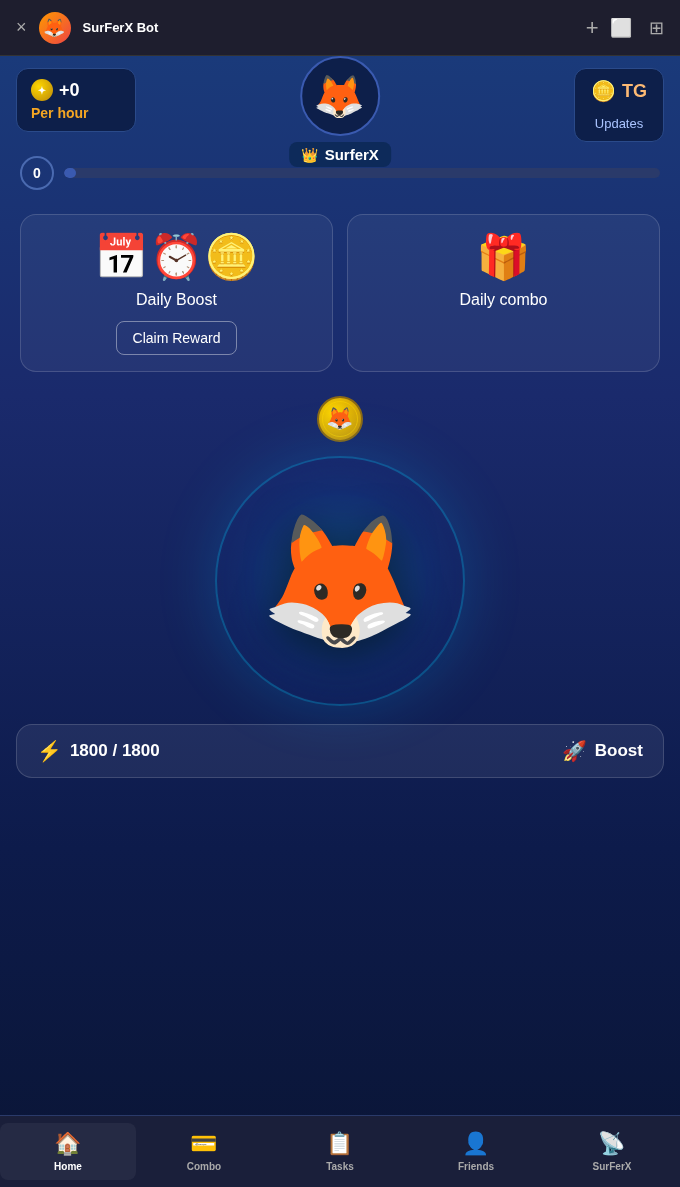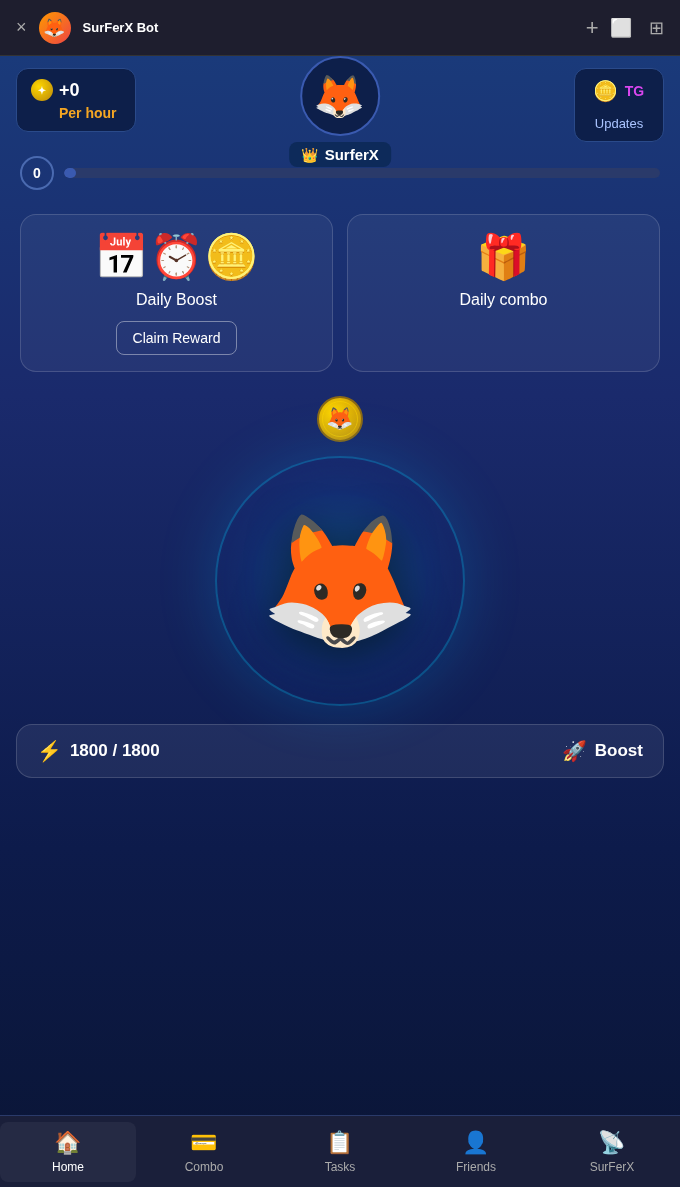--- a/index.html
+++ b/index.html
@@ -108,21 +108,20 @@
     }
     .per-hour-value {
       color: #fff;
       font-size: 18px;
       font-weight: 700;
     }
     .per-hour-label {
       color: #f5a623;
       font-size: 14px;
       font-weight: 600;
-      margin-left: 28px;
     }
 
     
     .avatar-center {
       position: absolute;
       left: 50%;
       transform: translateX(-50%);
       top: 0;
       display: flex;
       flex-direction: column;
@@ -171,22 +170,22 @@
       align-items: center;
       min-width: 90px;
     }
     .tg-top {
       display: flex;
       align-items: center;
       gap: 6px;
     }
     .tg-emoji { font-size: 20px; }
     .tg-title {
-      color: #d946ef;
-      font-size: 14px;
+      color: #fdba74;
+      font-size: 18px;
       font-weight: 700;
     }
     .tg-sub {
       color: #aac4ff;
       font-size: 13px;
       margin-top: 13px;
     }
 
     
     .progress-section {
@@ -378,23 +377,23 @@
       align-items: center;
       gap: 4px;
       cursor: pointer;
       padding: 8px 0;
     }
     .nav-icon {
       font-size: 22px;
       color: #aaa;
     }
     .nav-label {
-      font-size: 12px;
+      font-size: 10px;
       color: #aaa;
-      font-weight: 400;
+      font-weight: 700;
     }
     .nav-item.active .nav-icon,
     .nav-item.active .nav-label {
       color: #fff;
     }
     .nav-item.active {
       background: rgba(255,255,255,0.05);
       border-radius: 8px;
     }
   </style>

